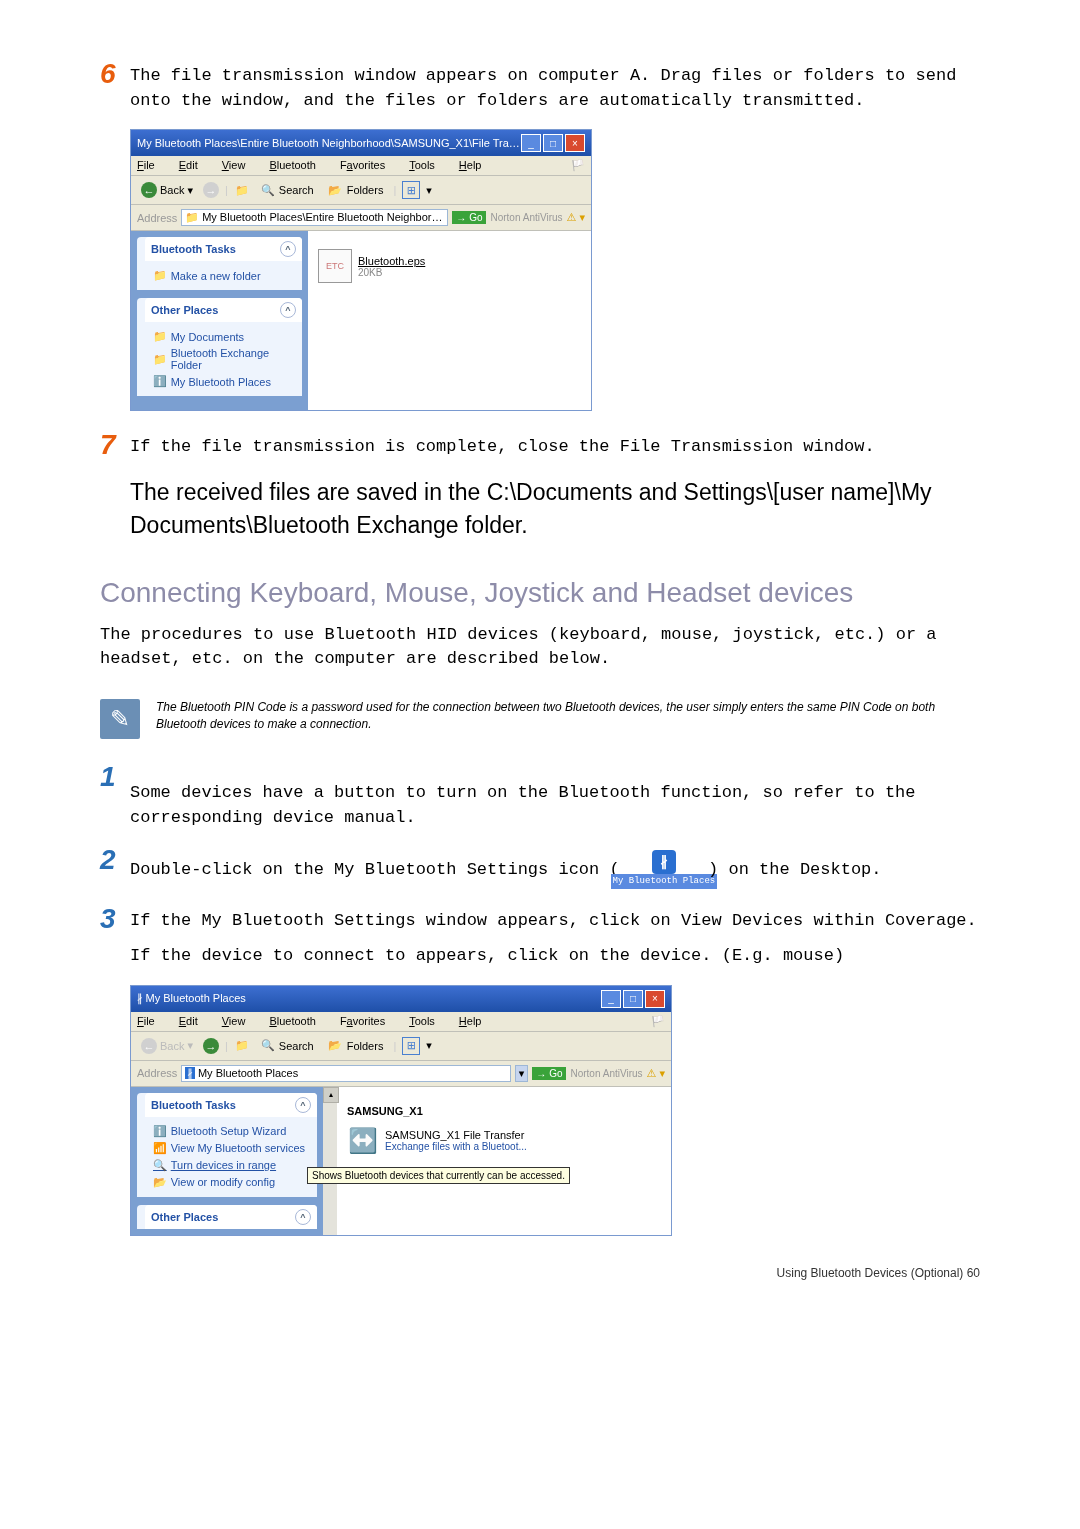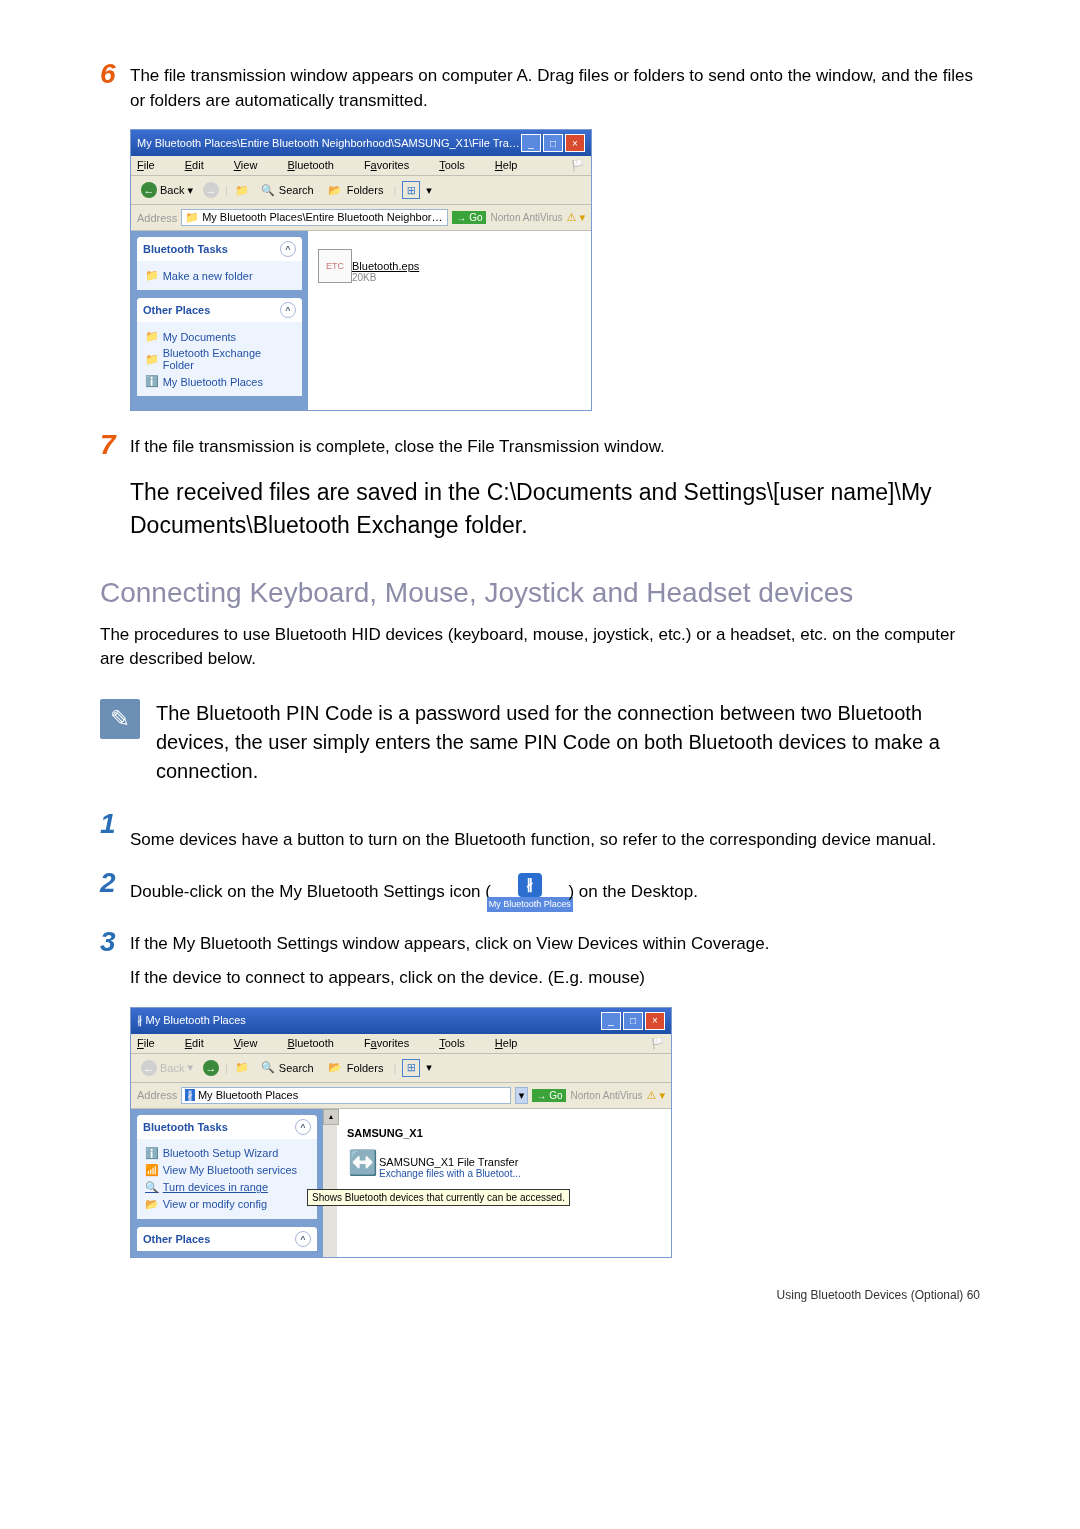--- a/index.html
+++ b/index.html
@@ -28,20 +28,21 @@
     flex-shrink: 0;
     line-height: 1;
   }
   .step-num.blue {
     color: #2a6fb5;
   }
   .step-text {
     font-size: 17px;
     line-height: 1.45;
     margin-top: 4px;
+    font-family: Liberation Mono, monospace;
   }
   .sub-text {
     font-size: 23px;
     line-height: 1.45;
     margin-left: 30px;
     margin-bottom: 16px;
   }
   h2.section-title {
     font-size: 28px;
     font-weight: normal;
@@ -60,22 +61,23 @@
     display: flex;
     align-items: center;
     justify-content: center;
     color: #fff;
     font-size: 24px;
     flex-shrink: 0;
     margin-right: 16px;
     border-radius: 2px;
   }
   .note-text {
-    font-size: 20px;
+    font-size: 12px;
     line-height: 1.45;
+    font-style: italic;
   }
   .screenshot {
     margin: 10px 0 20px 30px;
     border: 1px solid #7a9ad0;
     width: 460px;
     font-size: 11px;
   }
   .titlebar {
     background: linear-gradient(to bottom, #3d6fd1, #1e4fa8);
     color: #fff;
@@ -105,21 +107,21 @@
     color: #fff;
     cursor: pointer;
   }
   .win-btn.close {
     background: #d94a2e;
   }
   .menubar {
     background: #ece9d8;
     padding: 3px 6px;
     display: flex;
-    gap: 30px;
+    gap: 24px;
     border-bottom: 1px solid #c0c0b8;
   }
   .menubar span {
     cursor: pointer;
   }
   .menubar span u {
     text-decoration: underline;
   }
   .toolbar {
     background: #ece9d8;
@@ -173,20 +175,21 @@
   }
   .side-panel {
     width: 165px;
     background: #7b9fd1;
     padding: 6px;
   }
   .panel-block {
     background: #eef4fd;
     border-radius: 4px 4px 0 0;
     margin-bottom: 8px;
+    padding-left: 8px;
   }
   .panel-header {
     background: #fff;
     color: #2351a5;
     font-weight: bold;
     padding: 4px 6px;
     display: flex;
     justify-content: space-between;
     align-items: center;
     border-radius: 4px 4px 0 0;
@@ -212,22 +215,22 @@
     align-items: center;
     gap: 4px;
     cursor: pointer;
   }
   .main-area {
     flex: 1;
     padding: 18px 10px;
   }
   .file-item {
     display: flex;
-    align-items: flex-end;
-    gap: 0;
+    align-items: center;
+    gap: 6px;
   }
   .file-icon {
     width: 32px;
     height: 32px;
     border: 1px solid #999;
     background: #fafafa;
     display: flex;
     align-items: center;
     justify-content: center;
     font-size: 9px;

